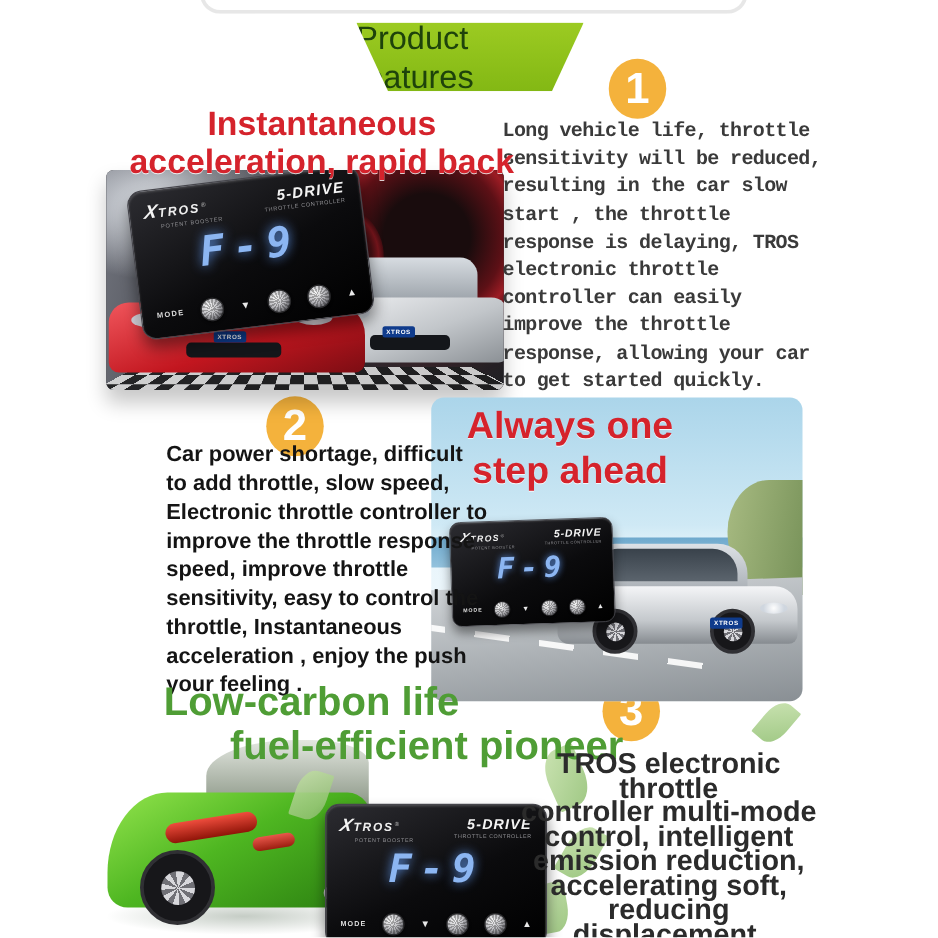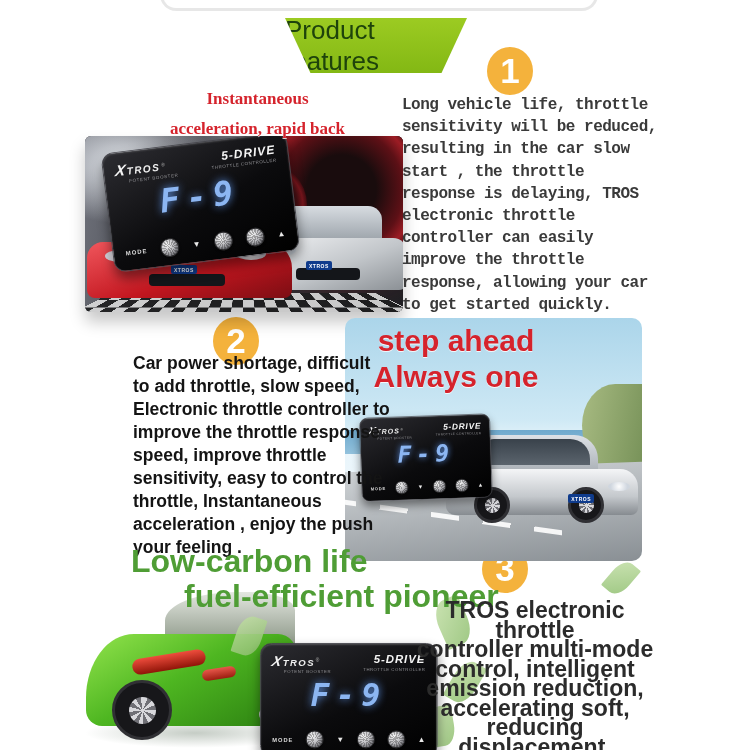--- a/index.html
+++ b/index.html
@@ -20,21 +20,21 @@
   .banner span{font-size:26px;font-weight:400;color:#1e430b;}
 
   
   .badge{width:46px;height:48px;border-radius:50%;background:#f4b23c;
          display:flex;align-items:center;justify-content:center;
          color:#fff;font-size:35px;font-weight:700;}
   .badge1{left:487px;top:47px;} .badge2{left:213px;top:317px;} .badge3{left:482px;top:545px;}
 
   
   .red-h{color:#d5232c;font-weight:700;text-align:center;text-shadow:0 1px 0 rgba(255,255,255,.8);}
-  .h1{left:100px;top:84px;width:315px;font-size:17px;line-height:30px;z-index:5;font-family:Liberation Serif, serif;}
+  .h1{left:100px;top:84px;width:315px;font-size:27px;line-height:30px;z-index:5;}
   .h2{left:352px;top:323px;width:208px;font-size:30px;line-height:36px;z-index:5;}
   .green-h{color:#4f9d35;font-weight:700;font-size:32px;z-index:5;}
   .h3a{left:131px;top:543px;} .h3b{left:184px;top:578px;}
 
   
   .para{white-space:pre-line;color:#3a3a3a;font-weight:bold;}
   .p1{left:402px;top:94px;width:262px;font-family:"Liberation Mono",monospace;
       font-size:16px;line-height:22.2px;letter-spacing:-.5px;}
   .p2{left:133px;top:352px;width:262px;font-size:17.5px;line-height:23px;color:#141414;}
   .p3{left:410px;top:601px;width:250px;font-size:23px;line-height:19.5px;color:#2b2b2b;z-index:6;text-align:center;}
@@ -273,22 +273,22 @@
         <span class="knob"></span>
         <span class="arrow">▼</span>
         <span class="knob"></span>
         <span class="knob"></span>
         <span class="arrow">▲</span>
       </div>
     </div>
   </div>
 
   <div class="abs red-h h2">
+    <div>Always one</div>
     <div>step ahead</div>
-    <div>Always one</div>
   </div>
 
   <div class="abs para p2">Car power shortage, difficult
 to add throttle, slow speed,
 Electronic throttle controller to
 improve the throttle response
 speed, improve throttle
 sensitivity, easy to control the
 throttle, Instantaneous
 acceleration , enjoy the push

